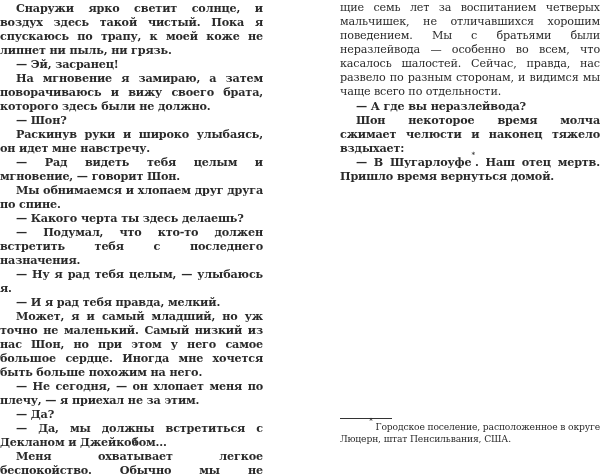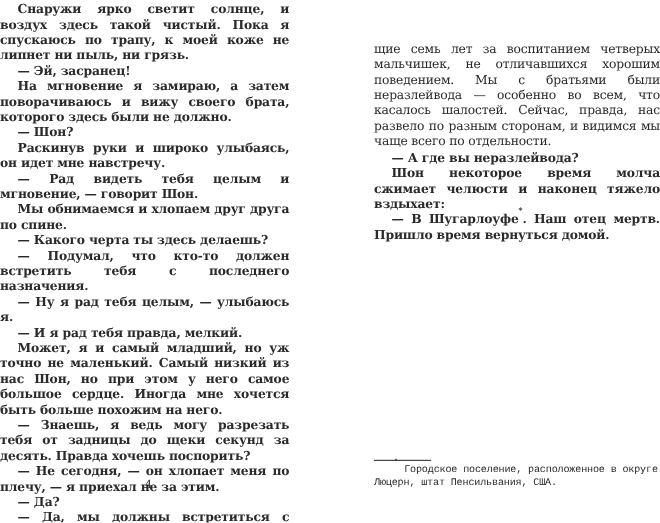--- a/index.html
+++ b/index.html
@@ -4,21 +4,21 @@
 <style>
   html, body { margin:0; padding:0; background:#ffffff; }
   body { width:600px; height:475px; position:relative; overflow:hidden;
          font-family:"DejaVu Serif", "Liberation Serif", serif; color:#2a2a2a; }
   .page { position:absolute; top:0; }
   .page-left { left:0; width:263px; }
   .page-right { left:340px; width:260px; }
   .p { font-size:11.2px; line-height:14px; margin:0; text-align:justify;
        text-align-last:left; letter-spacing:-0.15px; }
   .ind { text-indent:16px;font-weight:bold; }
-  .noind { text-indent:0;margin-top:37px; }
+  .noind { text-indent:0; }
   .block { padding-top:1px; }
   .page-num { position:absolute; left:120px; top:436px; font-size:10px; width:30px; text-align:center; }
   .fn-rule { position:absolute; left:340px; top:418px; width:52px; border-top:1px solid #333; }
   .footnote { position:absolute; left:340px; top:421px; width:260px; font-size:9.2px; line-height:12px;
               text-align:left; }
   .footnote .fn-first { text-indent:16px; }
   sup { font-size:7px; vertical-align:top; line-height:0; }
 </style>
 </head>
 <body>
@@ -30,35 +30,34 @@
     <p class="p ind">На мгновение я замираю, а затем поворачиваюсь и вижу своего брата, которого здесь были не должно.</p>
     <p class="p ind">— Шон?</p>
     <p class="p ind">Раскинув руки и широко улыбаясь, он идет мне навстречу.</p>
     <p class="p ind">— Рад видеть тебя целым и мгновение, — говорит Шон.</p>
     <p class="p ind">Мы обнимаемся и хлопаем друг друга по спине.</p>
     <p class="p ind">— Какого черта ты здесь делаешь?</p>
     <p class="p ind">— Подумал, что кто-то должен встретить тебя с последнего назначения.</p>
     <p class="p ind">— Ну я рад тебя целым, — улыбаюсь я.</p>
     <p class="p ind">— И я рад тебя правда, мелкий.</p>
     <p class="p ind">Может, я и самый младший, но уж точно не маленький. Самый низкий из нас Шон, но при этом у него самое большое сердце. Иногда мне хочется быть больше похожим на него.</p>
-    <p class="p ind">— Знаешь, я ведь могу разрезать тебя от задницы до щеки секунд за десять. Правда хочешь поспорить?</p>
     <p class="p ind">— Не сегодня, — он хлопает меня по плечу, — я приехал не за этим.</p>
     <p class="p ind">— Да?</p>
     <p class="p ind">— Да, мы должны встретиться с Декланом и Джейкобом...</p>
     <p class="p ind">Меня охватывает легкое беспокойство. Обычно мы не собираемся всей семьей. Кажется, мы не виделись все вчетвером с тех пор, как я выпустился из учебного лагеря.</p>
 
   </div>
 </div>
 <div class="page-num">4</div>
 
 <div class="page page-right">
   <div class="block">
     <p class="p noind">щие семь лет за воспитанием четверых мальчишек, не отличавшихся хорошим поведением. Мы с братьями были неразлейвода — особенно во всем, что касалось шалостей. Сейчас, правда, нас развело по разным сторонам, и видимся мы чаще всего по отдельности.</p>
     <p class="p ind">— А где вы неразлейвода?</p>
     <p class="p ind">Шон некоторое время молча сжимает челюсти и наконец тяжело вздыхает:</p>
     <p class="p ind"><span>— В Шугарлоуфе</span><sup>*</sup><span>. Наш отец мертв. Пришло время вернуться домой.</span></p>
   </div>
 </div>
 
 <div class="fn-rule"></div>
 <div class="footnote">
-  <p class="p fn-first" style="font-size:9.2px;line-height:12px;text-align:center;font-family:Liberation Mono, monospace;"><sup>*</sup><span> Городское поселение, расположенное в округе Люцерн, штат Пенсильвания, США.</span></p>
+  <p class="p fn-first" style="font-size:9.2px;line-height:12px;text-align:right;"><sup>*</sup><span> Городское поселение, расположенное в округе Люцерн, штат Пенсильвания, США.</span></p>
 </div>
 
 </body></html>

